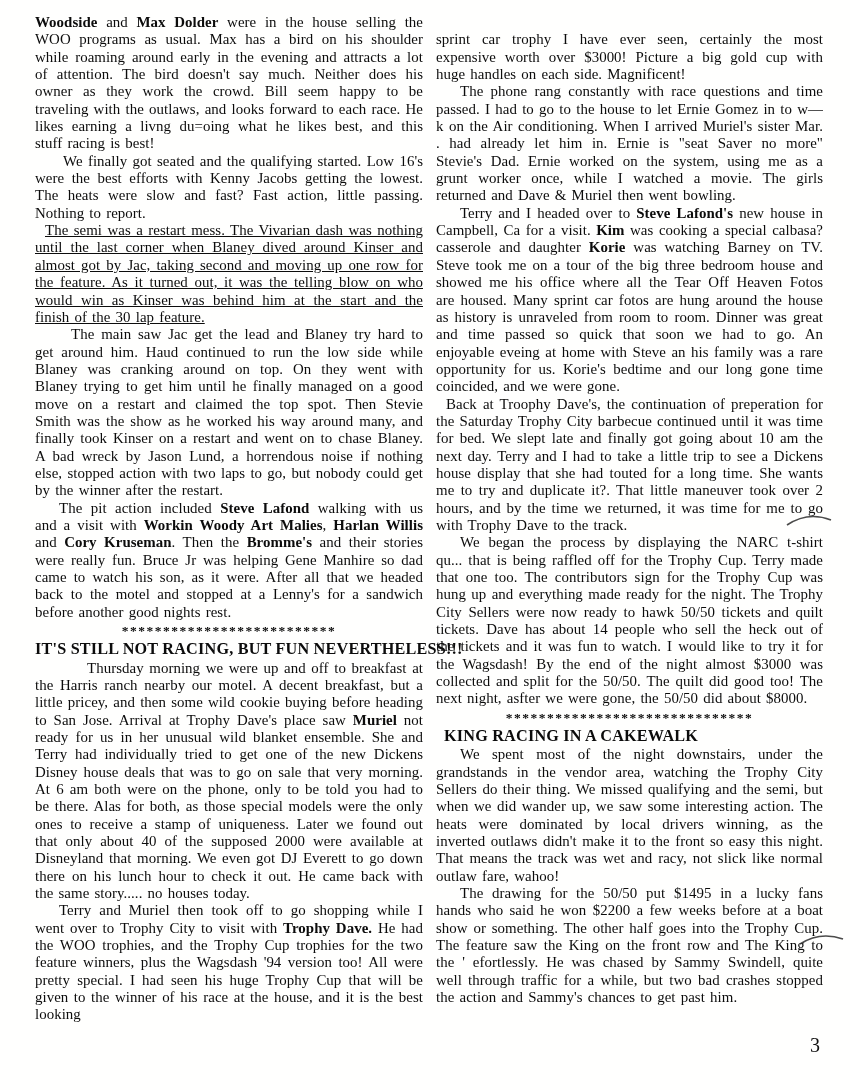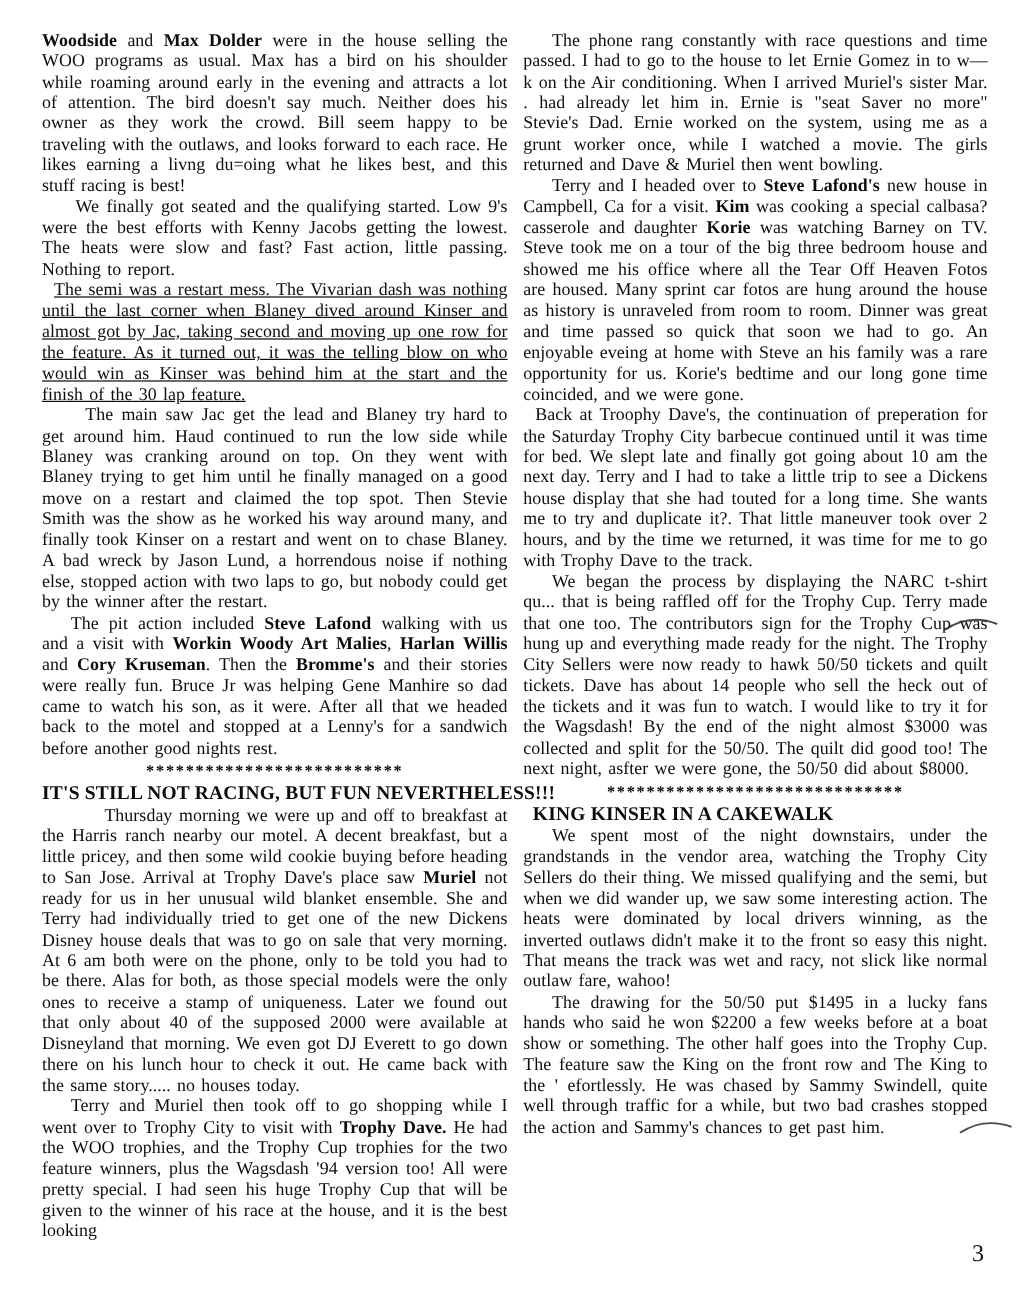--- a/index.html
+++ b/index.html
@@ -10,24 +10,25 @@
   }
   .page {
     position: relative;
     width: 850px; height: 1090px;
     background: #fffffe;
     color: #0c0c0c;
     overflow: hidden;
   }
   .columns {
     position: absolute;
-    left: 35px; top: 26px;
+    left: 35px; top: 14px;
     width: 788px;
     display: flex;
     gap: 13px;
+    align-items: center;
   }
   .col { width: 388px; }
   .para {
     margin: 0;
     text-align: justify;
     font-size: 14.9px;
     line-height: 17.35px;
     letter-spacing: 0.05px;
     word-spacing: 1.4px;
   }
@@ -58,36 +59,37 @@
   }
   .scan-mark { position: absolute; pointer-events: none; }
 </style>
 </head>
 <body>
 
 <div class="page">
   <div class="columns">
     <div class="col">
         <p class="para"><span class="b">Woodside</span><span> and </span><span class="b">Max Dolder</span><span> were in the house selling the WOO programs as usual. Max has a bird on his shoulder while roaming around early in the evening and attracts a lot of attention. The bird doesn't say much. Neither does his owner as they work the crowd. Bill seem happy to be traveling with the outlaws, and looks forward to each race. He likes earning a livng du=oing what he likes best, and this stuff racing is best!</span></p>
-        <p class="para" style="text-indent: 28px;"><span>We finally got seated and the qualifying started. Low 9's were the best efforts with Kenny Jacobs getting the lowest. The heats were slow and fast? Fast action, little passing. Nothing to report.</span></p>
+        <p class="para" style="text-indent: 28px;"><span>We finally got seated and the qualifying started. Low 16's were the best efforts with Kenny Jacobs getting the lowest. The heats were slow and fast? Fast action, little passing. Nothing to report.</span></p>
         <p class="para" style="text-indent: 10px; text-decoration: underline;"><span>The semi was a restart mess. The Vivarian dash was nothing until the last corner when Blaney dived around Kinser and almost got by Jac, taking second and moving up one row for the feature. As it turned out, it was the telling blow on who would win as Kinser was behind him at the start and the finish of the 30 lap feature.</span></p>
         <p class="para" style="text-indent: 36px;"><span>The main saw Jac get the lead and Blaney try hard to get around him. Haud continued to run the low side while Blaney was cranking around on top. On they went with Blaney trying to get him until he finally managed on a good move on a restart and claimed the top spot. Then Stevie Smith was the show as he worked his way around many, and finally took Kinser on a restart and went on to chase Blaney. A bad wreck by Jason Lund, a horrendous noise if nothing else, stopped action with two laps to go, but nobody could get by the winner after the restart.</span></p>
         <p class="para" style="text-indent: 24px;"><span>The pit action included </span><span class="b">Steve Lafond</span><span> walking with us and a visit with </span><span class="b">Workin Woody Art Malies</span><span>, </span><span class="b">Harlan Willis</span><span> and </span><span class="b">Cory Kruseman</span><span>. Then the </span><span class="b">Bromme's</span><span> and their stories were really fun. Bruce Jr was helping Gene Manhire so dad came to watch his son, as it were. After all that we headed back to the motel and stopped at a Lenny's for a sandwich before another good nights rest.</span></p>
         <div class="separator">**************************</div>
         <h2 class="heading">IT'S STILL NOT RACING, BUT FUN NEVERTHELESS!!!</h2>
         <p class="para" style="text-indent: 52px;"><span>Thursday morning we were up and off to breakfast at the Harris ranch nearby our motel. A decent breakfast, but a little pricey, and then some wild cookie buying before heading to San Jose. Arrival at Trophy Dave's place saw </span><span class="b">Muriel</span><span> not ready for us in her unusual wild blanket ensemble. She and Terry had individually tried to get one of the new Dickens Disney house deals that was to go on sale that very morning. At 6 am both were on the phone, only to be told you had to be there. Alas for both, as those special models were the only ones to receive a stamp of uniqueness. Later we found out that only about 40 of the supposed 2000 were available at Disneyland that morning. We even got DJ Everett to go down there on his lunch hour to check it out. He came back with the same story..... no houses today.</span></p>
         <p class="para" style="text-indent: 24px;"><span>Terry and Muriel then took off to go shopping while I went over to Trophy City to visit with </span><span class="b">Trophy Dave.</span><span> He had the WOO trophies, and the Trophy Cup trophies for the two feature winners, plus the Wagsdash '94 version too! All were pretty special. I had seen his huge Trophy Cup that will be given to the winner of his race at the house, and it is the best looking</span></p>
       </div>
     <div class="col">
+        <p class="para"><span>sprint car trophy I have ever seen, certainly the most expensive worth over $3000! Picture a big gold cup with huge handles on each side. Magnificent!</span></p>
         <p class="para" style="text-indent: 24px;"><span>The phone rang constantly with race questions and time passed. I had to go to the house to let Ernie Gomez in to w—k on the Air conditioning. When I arrived Muriel's sister Mar.   . had already let him in. Ernie is "seat Saver no more" Stevie's Dad. Ernie worked on the system, using me as a grunt worker once, while I watched a movie. The girls returned and Dave &amp; Muriel then went bowling.</span></p>
         <p class="para" style="text-indent: 24px;"><span>Terry and I headed over to </span><span class="b">Steve Lafond's</span><span> new house in Campbell, Ca for a visit. </span><span class="b">Kim</span><span> was cooking a special calbasa? casserole and daughter </span><span class="b">Korie</span><span> was watching Barney on TV. Steve took me on a tour of the big three bedroom house and showed me his office where all the Tear Off Heaven Fotos are housed. Many sprint car fotos are hung around the house as history is unraveled from room to room. Dinner was great and time passed so quick that soon we had to go. An enjoyable eveing at home with Steve an his family was a rare opportunity for us. Korie's bedtime and our long gone time coincided, and we were gone.</span></p>
         <p class="para" style="text-indent: 10px;"><span>Back at Troophy Dave's, the continuation of preperation for the Saturday Trophy City barbecue continued until it was time for bed. We slept late and finally got going about 10 am the next day. Terry and I had to take a little trip to see a Dickens house display that she had touted for a long time. She wants me to try and duplicate it?. That little maneuver took over 2 hours, and by the time we returned, it was time for me to go with Trophy Dave to the track.</span></p>
         <p class="para" style="text-indent: 24px;"><span>We began the process by displaying the NARC t-shirt qu... that is being raffled off for the Trophy Cup. Terry made that one too. The contributors sign for the Trophy Cup was hung up and everything made ready for the night. The Trophy City Sellers were now ready to hawk 50/50 tickets and quilt tickets. Dave has about 14 people who sell the heck out of the tickets and it was fun to watch. I would like to try it for the Wagsdash! By the end of the night almost $3000 was collected and split for the 50/50. The quilt did good too! The next night, asfter we were gone, the 50/50 did about $8000.</span></p>
         <div class="separator">******************************</div>
-        <h2 class="heading" style="padding-left: 8px;">KING KINSER IN A CAKEWALK</h2>
+        <h2 class="heading" style="padding-left: 8px;">KING RACING IN A CAKEWALK</h2>
         <p class="para" style="text-indent: 24px;"><span>We spent most of the night downstairs, under the grandstands in the vendor area, watching the Trophy City Sellers do their thing. We missed qualifying and the semi, but when we did wander up, we saw some interesting action. The heats were dominated by local drivers winning, as the inverted outlaws didn't make it to the front so easy this night. That means the track was wet and racy, not slick like normal outlaw fare, wahoo!</span></p>
         <p class="para" style="text-indent: 24px;"><span>The drawing for the 50/50 put $1495 in a lucky fans hands who said he won $2200 a few weeks before at a boat show or something. The other half goes into the Trophy Cup. The feature saw the King on the front row and The King to the ' efortlessly. He was chased by Sammy Swindell, quite well through traffic for a while, but two bad crashes stopped the action and Sammy's chances to get past him.</span></p>
       </div>
   </div>
 
   <svg class="scan-mark" style="left:782px; top:508px;" width="54" height="24">
     <path d="M5 17 Q 26 3 49 12" stroke="#2c2c2c" stroke-width="1.6" fill="none" opacity="0.85"></path>
   </svg>
   <svg class="scan-mark" style="left:796px; top:928px;" width="52" height="24">
     <path d="M4 16 Q 24 3 47 11" stroke="#2c2c2c" stroke-width="1.6" fill="none" opacity="0.85"></path>

